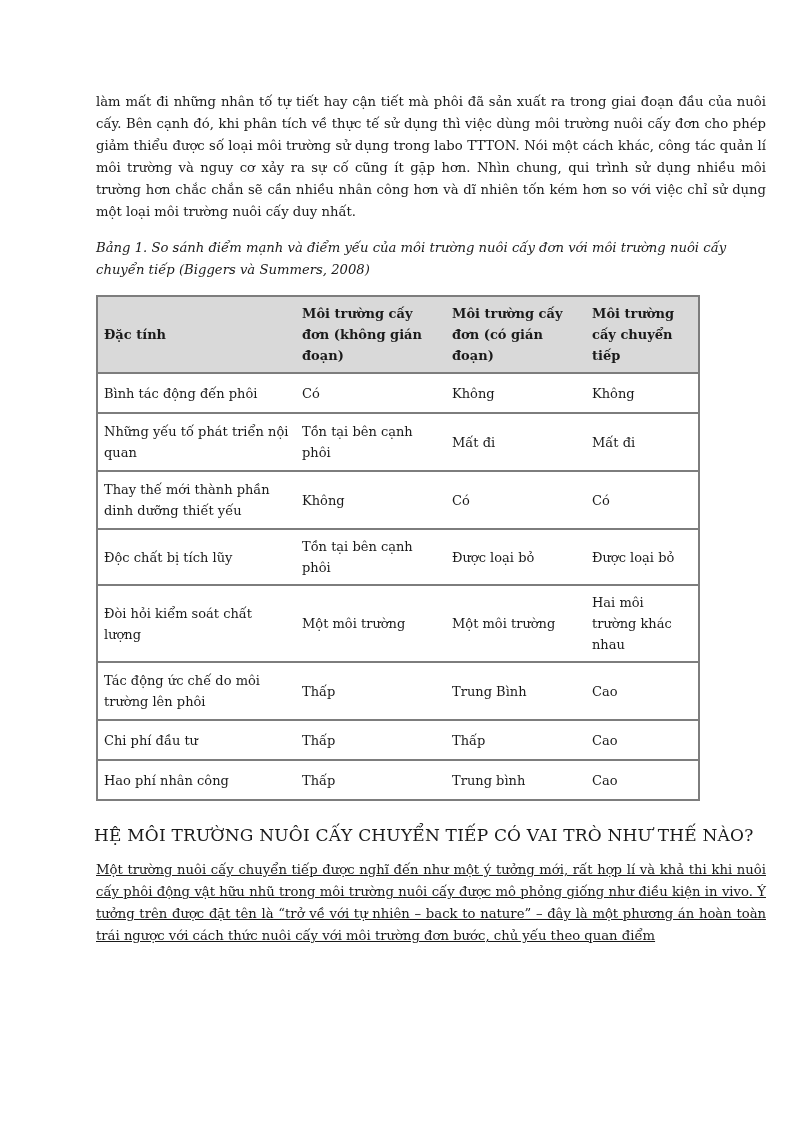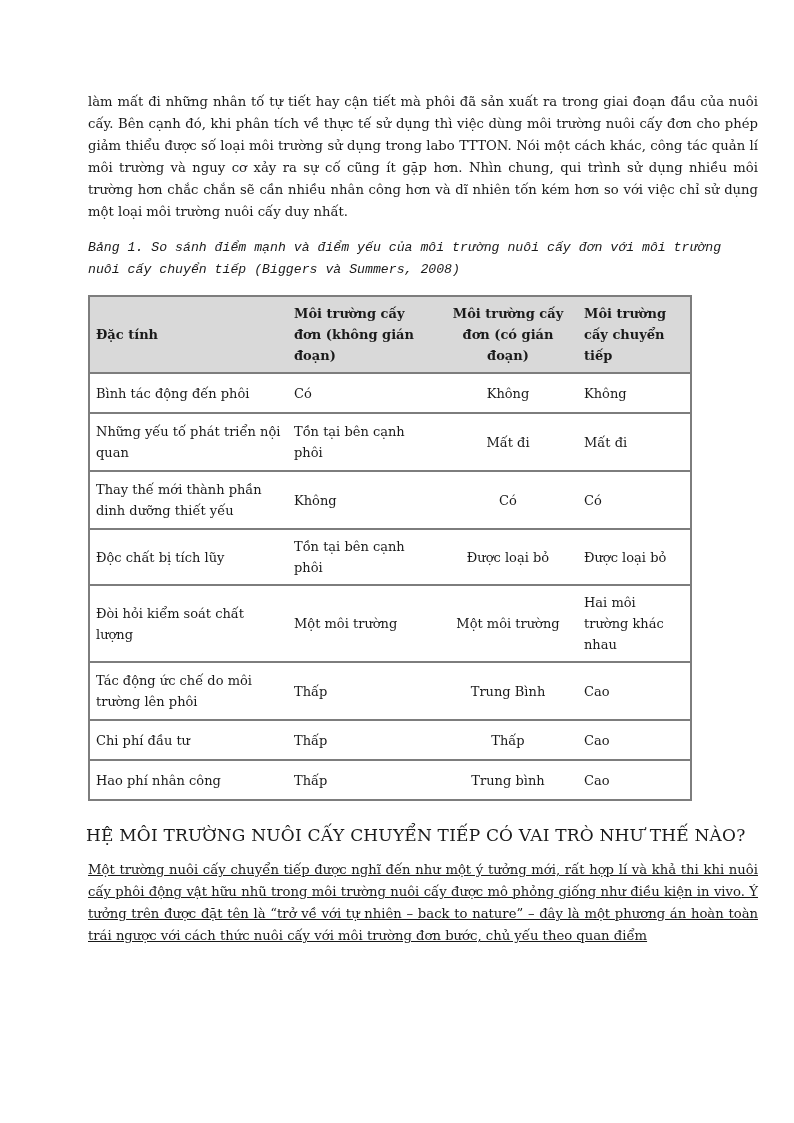--- a/index.html
+++ b/index.html
@@ -1,30 +1,30 @@
 <!DOCTYPE html>
 <html><head>
 <meta charset="utf-8">
 <style>
   html, body { margin: 0; padding: 0; background: #ffffff; }
   body { width: 794px; height: 1123px; position: relative; overflow: hidden;
          font-family: "DejaVu Serif", serif; color: #1a1a1a; }
-  .page { position: absolute; left: 88px; top: 91px; width: 670px; }
+  .page { position: absolute; left: 96px; top: 91px; width: 670px; }
   p.body { margin: 0; font-size: 13.2px; line-height: 22px; text-align: justify; }
   p.gap { margin-top: 13px; }
-  p.caption { margin: 14px 0 0 0; font-size: 13.2px; line-height: 22px; font-style: italic; font-family: Liberation Mono, monospace; }
+  p.caption { margin: 14px 0 0 0; font-size: 13.2px; line-height: 22px; font-style: italic; }
   table.cmp { margin-top: 14px; width: 604px; border-collapse: collapse;
               border: 2px solid #7d7d7d; font-size: 13px; }
   table.cmp th, table.cmp td { border-bottom: 2px solid #7d7d7d; text-align: left;
               vertical-align: middle; padding: 6px 6px; line-height: 21px; }
   table.cmp thead tr { background: #d9d9d9; height: 62px; }
   table.cmp th { font-weight: bold; font-size: 13px; }
   table.cmp td.c0, table.cmp th.c0 { width: 186px; }
   table.cmp td.c1, table.cmp th.c1 { width: 138px; margin-left: 16px; }
-  table.cmp td.c2, table.cmp th.c2 { width: 128px; text-align: center; }
+  table.cmp td.c2, table.cmp th.c2 { width: 128px; }
   table.cmp tbody tr { height: 40px; }
   table.cmp tbody tr.tall { height: 58px; }
   h2.section { margin: 24px 0 0 -2px; font-weight: normal; font-size: 17px;
                letter-spacing: 0.2px; font-family: "DejaVu Serif", serif; }
   p.after { margin-top: 14px; text-decoration: underline; }
 </style>
 </head>
 <body>
 
 <div class="page">

